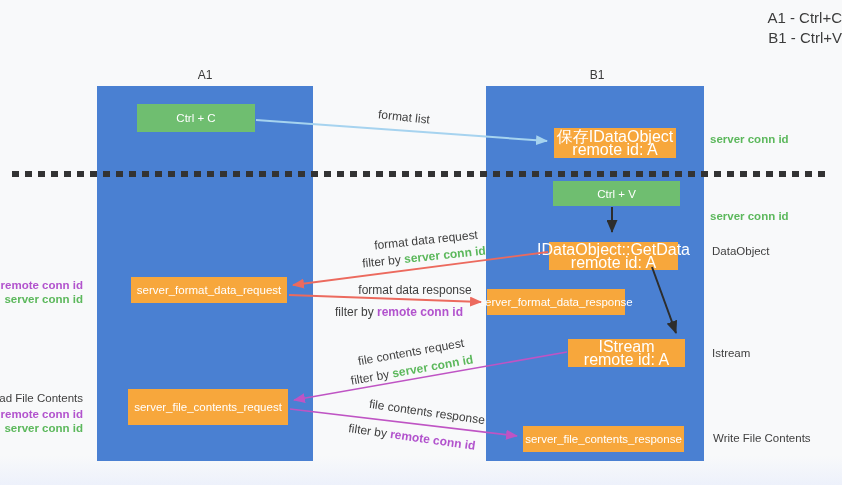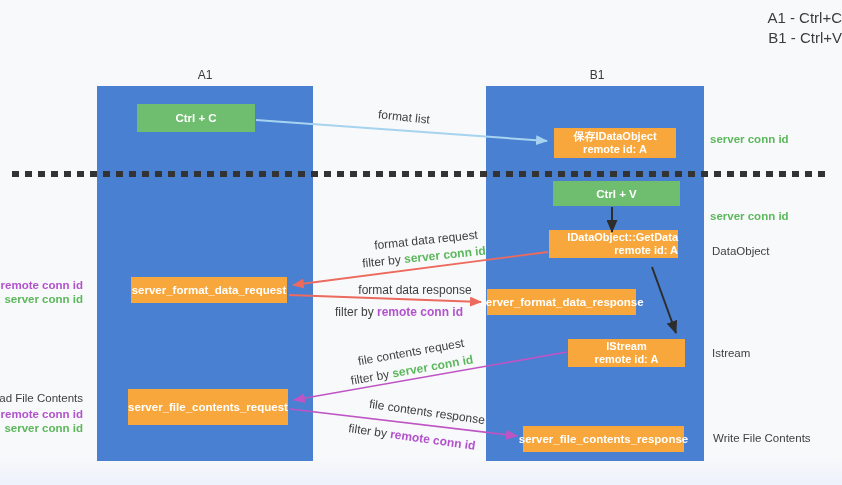--- a/index.html
+++ b/index.html
@@ -13,26 +13,26 @@
     font-size:15px;line-height:20px;color:#3c3c3c;
   }
   .col{position:absolute;background:#4a80d2;}
   .hdr{
     position:absolute;width:140px;text-align:center;
     font-size:12px;line-height:14px;color:#3a3a3a;white-space:pre-line;
   }
   .node{
     position:absolute;display:flex;flex-direction:column;
     align-items:center;justify-content:center;
-    color:#ffffff;text-align:center;box-sizing:border-box;font-weight:bold;
+    color:#ffffff;text-align:center;box-sizing:border-box;
   }
   .green-box{background:#6fbe70;font-size:11.5px;}
   .orange-box{background:#f7a73c;}
   .one-line{font-size:11.5px;}
-  .two-line{font-size:11px;line-height:13px;}
+  .two-line{font-size:16px;line-height:13px;}
   .elabel{
     position:absolute;font-size:12px;color:#3f3f3f;white-space:nowrap;
   }
   .side{position:absolute;font-size:11.5px;white-space:nowrap;color:#3f3f3f;}
   .ralign{text-align:right;line-height:14px;}
   .green-t{color:#5cb85c;font-weight:bold;}
   .purple-t{color:#b253cd;font-weight:bold;}
   svg.overlay{position:absolute;left:0;top:0;pointer-events:none;}
 </style>
 </head>
@@ -63,30 +63,30 @@
 
   <div class="node orange-box two-line" style="left:554px;top:128px;width:122px;height:30px;">
     <span>保存IDataObject</span>
     <span>remote id: A</span>
   </div>
 
   <div class="node green-box one-line" style="left:553px;top:181px;width:127px;height:25px;">
     <span>Ctrl + V</span>
   </div>
 
-  <div class="node orange-box two-line" style="left:549px;top:230px;width:129px;height:28px;align-items:flex-end;">
+  <div class="node orange-box two-line" style="left:549px;top:242px;width:129px;height:28px;">
     <span>IDataObject::GetData</span>
     <span>remote id: A</span>
   </div>
 
   <div class="node orange-box one-line" style="left:131px;top:277px;width:156px;height:26px;">
     <span>server_format_data_request</span>
   </div>
 
-  <div class="node orange-box one-line" style="left:487px;top:289px;width:149px;height:26px;">
+  <div class="node orange-box one-line" style="left:487px;top:289px;width:138px;height:26px;">
     <span>server_format_data_response</span>
   </div>
 
   <div class="node orange-box two-line" style="left:568px;top:339px;width:117px;height:28px;">
     <span>IStream</span>
     <span>remote id: A</span>
   </div>
 
   <div class="node orange-box one-line" style="left:128px;top:389px;width:160px;height:36px;">
     <span>server_file_contents_request</span>

